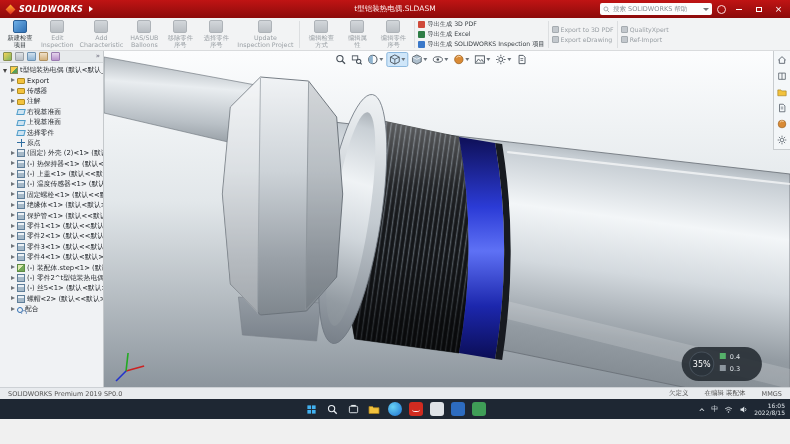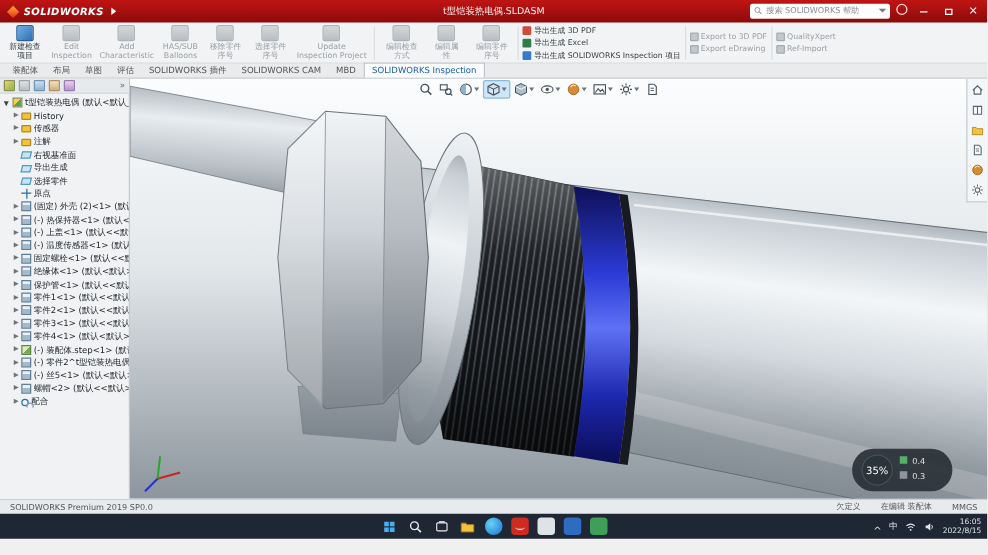--- a/index.html
+++ b/index.html
@@ -6,21 +6,21 @@
   html,body{width:790px;height:444px}
   body{font-family:"DejaVu Sans","Liberation Sans",sans-serif;-webkit-font-smoothing:antialiased}
   .screen{position:relative;width:790px;height:444px;overflow:hidden;background:#f0f0f0}
 
   
   .titlebar{height:18px;background:linear-gradient(#c01414,#8c0a0a);display:flex;align-items:center;padding:0 4px;color:#fff;position:relative}
   .sw-mark{width:7px;height:7px;background:linear-gradient(135deg,#ffb02e,#e22b1e);transform:rotate(45deg);margin:0 5px 0 3px;flex:none}
   .sw-name{font-size:8px;font-weight:bold;font-style:italic;letter-spacing:.3px}
   .tb-arrow{width:0;height:0;border-left:4px solid #fff;border-top:3px solid transparent;border-bottom:3px solid transparent;margin-left:6px}
   .tb-title{position:absolute;left:50%;transform:translateX(-50%);font-size:7.5px;color:#ffecec;white-space:nowrap}
-  .tb-right{margin-left:auto;display:flex;gap:5px}
+  .tb-right{margin-left:auto;display:flex;align-items:center;gap:5px}
   .tb-search{display:flex;align-items:center;gap:3px;background:#fdfdfd;border-radius:2px;height:12px;width:112px;padding:0 3px;color:#8a8f94;font-size:6.5px}
   .tb-search svg{width:7px;height:7px;color:#8a8f94;flex:none}
   .tb-search-text{white-space:nowrap;overflow:hidden}
   .tb-search-arrow{margin-left:auto;width:0;height:0;border-top:3px solid #777;border-left:3px solid transparent;border-right:3px solid transparent}
   .tb-help{width:9px;height:9px;border:1px solid #ffdede;border-radius:50%;flex:none}
   .wbtn{width:15px;height:13px;display:flex;align-items:center;justify-content:center;color:#fff}
   .w-min{width:6px;height:1px;background:#fff}
   .w-max{width:6px;height:5px;border:1px solid #fff}
   .wclose::before{content:"\d7";font-size:9px;line-height:9px}
 
@@ -311,30 +311,20 @@
         <span class="sic sic-gr"></span>
         <span>QualityXpert</span>
       </div>
       <div class="srow">
         <span class="sic sic-gr"></span>
         <span>Ref-Import</span>
       </div>
     </div>
   </div>
 
-  <div class="tabrow">
-    <span class="ctab">装配体</span>
-    <span class="ctab">布局</span>
-    <span class="ctab">草图</span>
-    <span class="ctab">评估</span>
-    <span class="ctab">SOLIDWORKS 插件</span>
-    <span class="ctab">SOLIDWORKS CAM</span>
-    <span class="ctab">MBD</span>
-    <span class="ctab active">SOLIDWORKS Inspection</span>
-  </div>
 
   <div class="workspace">
 
     <div class="left-panel">
       <div class="panel-tabs">
         <span class="pt pt-f"></span>
         <span class="pt pt-p"></span>
         <span class="pt pt-c"></span>
         <span class="pt pt-d"></span>
         <span class="pt pt-e"></span>
@@ -342,41 +332,41 @@
       </div>
       <div class="tree">
         <div class="trow">
             <span class="exp d"></span>
             <span class="ti ti-asm"></span>
             <span class="tl">t型铠装热电偶 (默认&lt;默认_显示状态-1&gt;)</span>
           </div>
         <div class="trow c">
             <span class="exp r"></span>
             <span class="ti ti-folder"></span>
-            <span class="tl">History</span>
+            <span class="tl">Export</span>
           </div>
         <div class="trow c">
             <span class="exp r"></span>
             <span class="ti ti-folder"></span>
             <span class="tl">传感器</span>
           </div>
         <div class="trow c">
             <span class="exp r"></span>
             <span class="ti ti-folder"></span>
             <span class="tl">注解</span>
           </div>
         <div class="trow c">
             <span class="exp"></span>
             <span class="ti ti-plane"></span>
             <span class="tl">右视基准面</span>
           </div>
         <div class="trow c">
             <span class="exp"></span>
             <span class="ti ti-plane"></span>
-            <span class="tl">导出生成</span>
+            <span class="tl">上视基准面</span>
           </div>
         <div class="trow c">
             <span class="exp"></span>
             <span class="ti ti-plane"></span>
             <span class="tl">选择零件</span>
           </div>
         <div class="trow c">
             <span class="exp"></span>
             <span class="ti ti-origin"></span>
             <span class="tl">原点</span>

